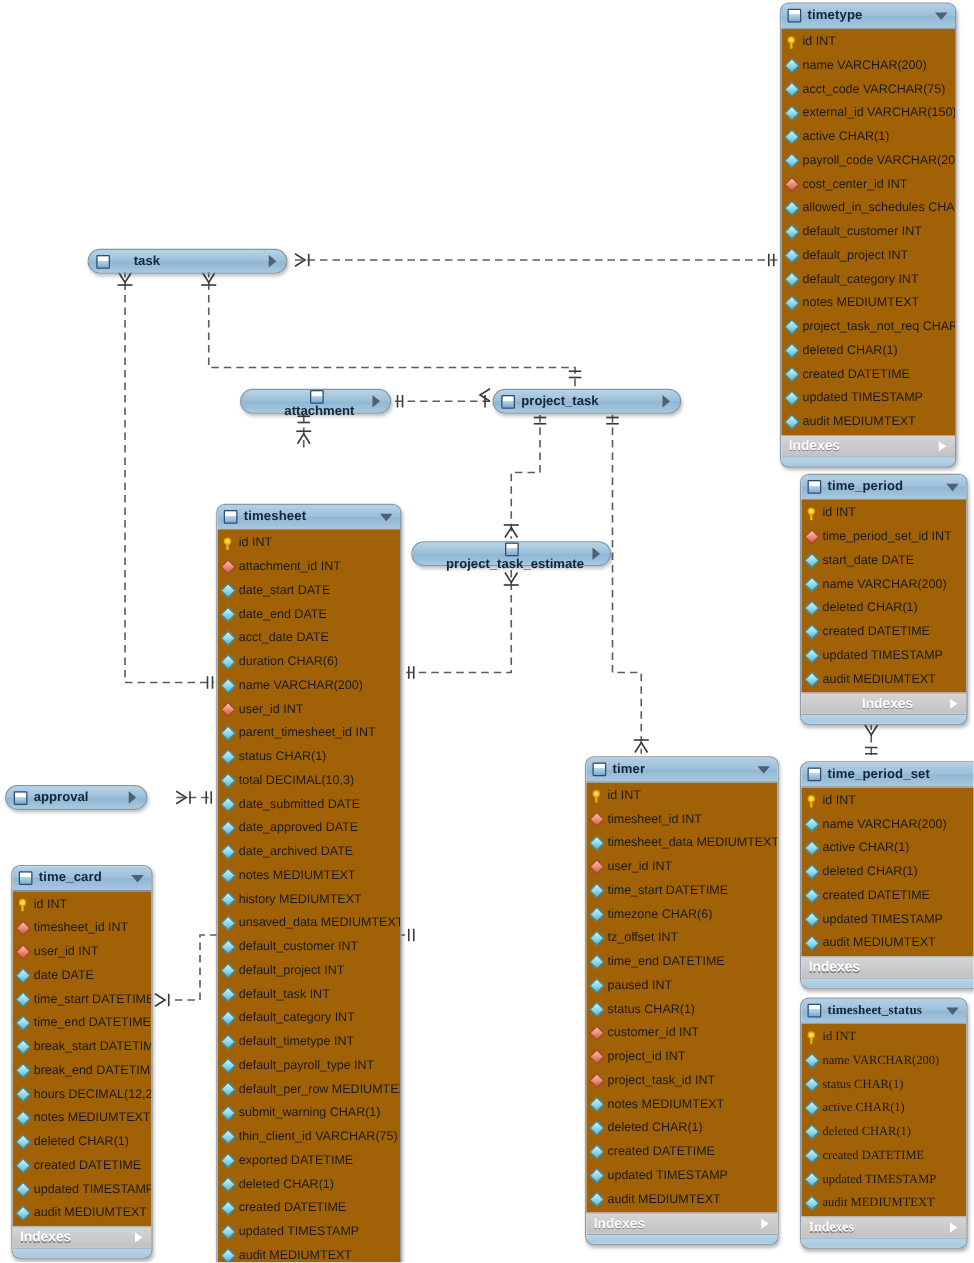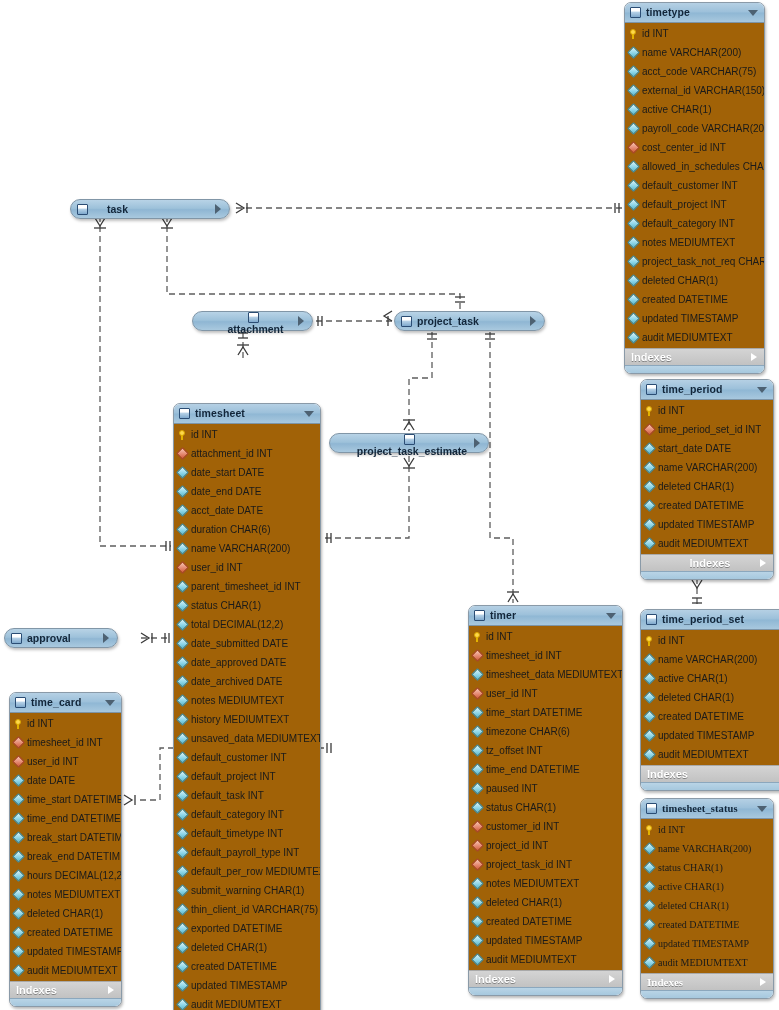--- a/index.html
+++ b/index.html
@@ -403,21 +403,21 @@
           <div class="col">
             <span class="dia blue"></span>
             <span class="cname">parent_timesheet_id INT</span>
           </div>
           <div class="col">
             <span class="dia blue"></span>
             <span class="cname">status CHAR(1)</span>
           </div>
           <div class="col">
             <span class="dia blue"></span>
-            <span class="cname">total DECIMAL(12,2)</span>
+            <span class="cname">total DECIMAL(10,3)</span>
           </div>
           <div class="col">
             <span class="dia blue"></span>
             <span class="cname">date_submitted DATE</span>
           </div>
           <div class="col">
             <span class="dia blue"></span>
             <span class="cname">date_approved DATE</span>
           </div>
           <div class="col">

